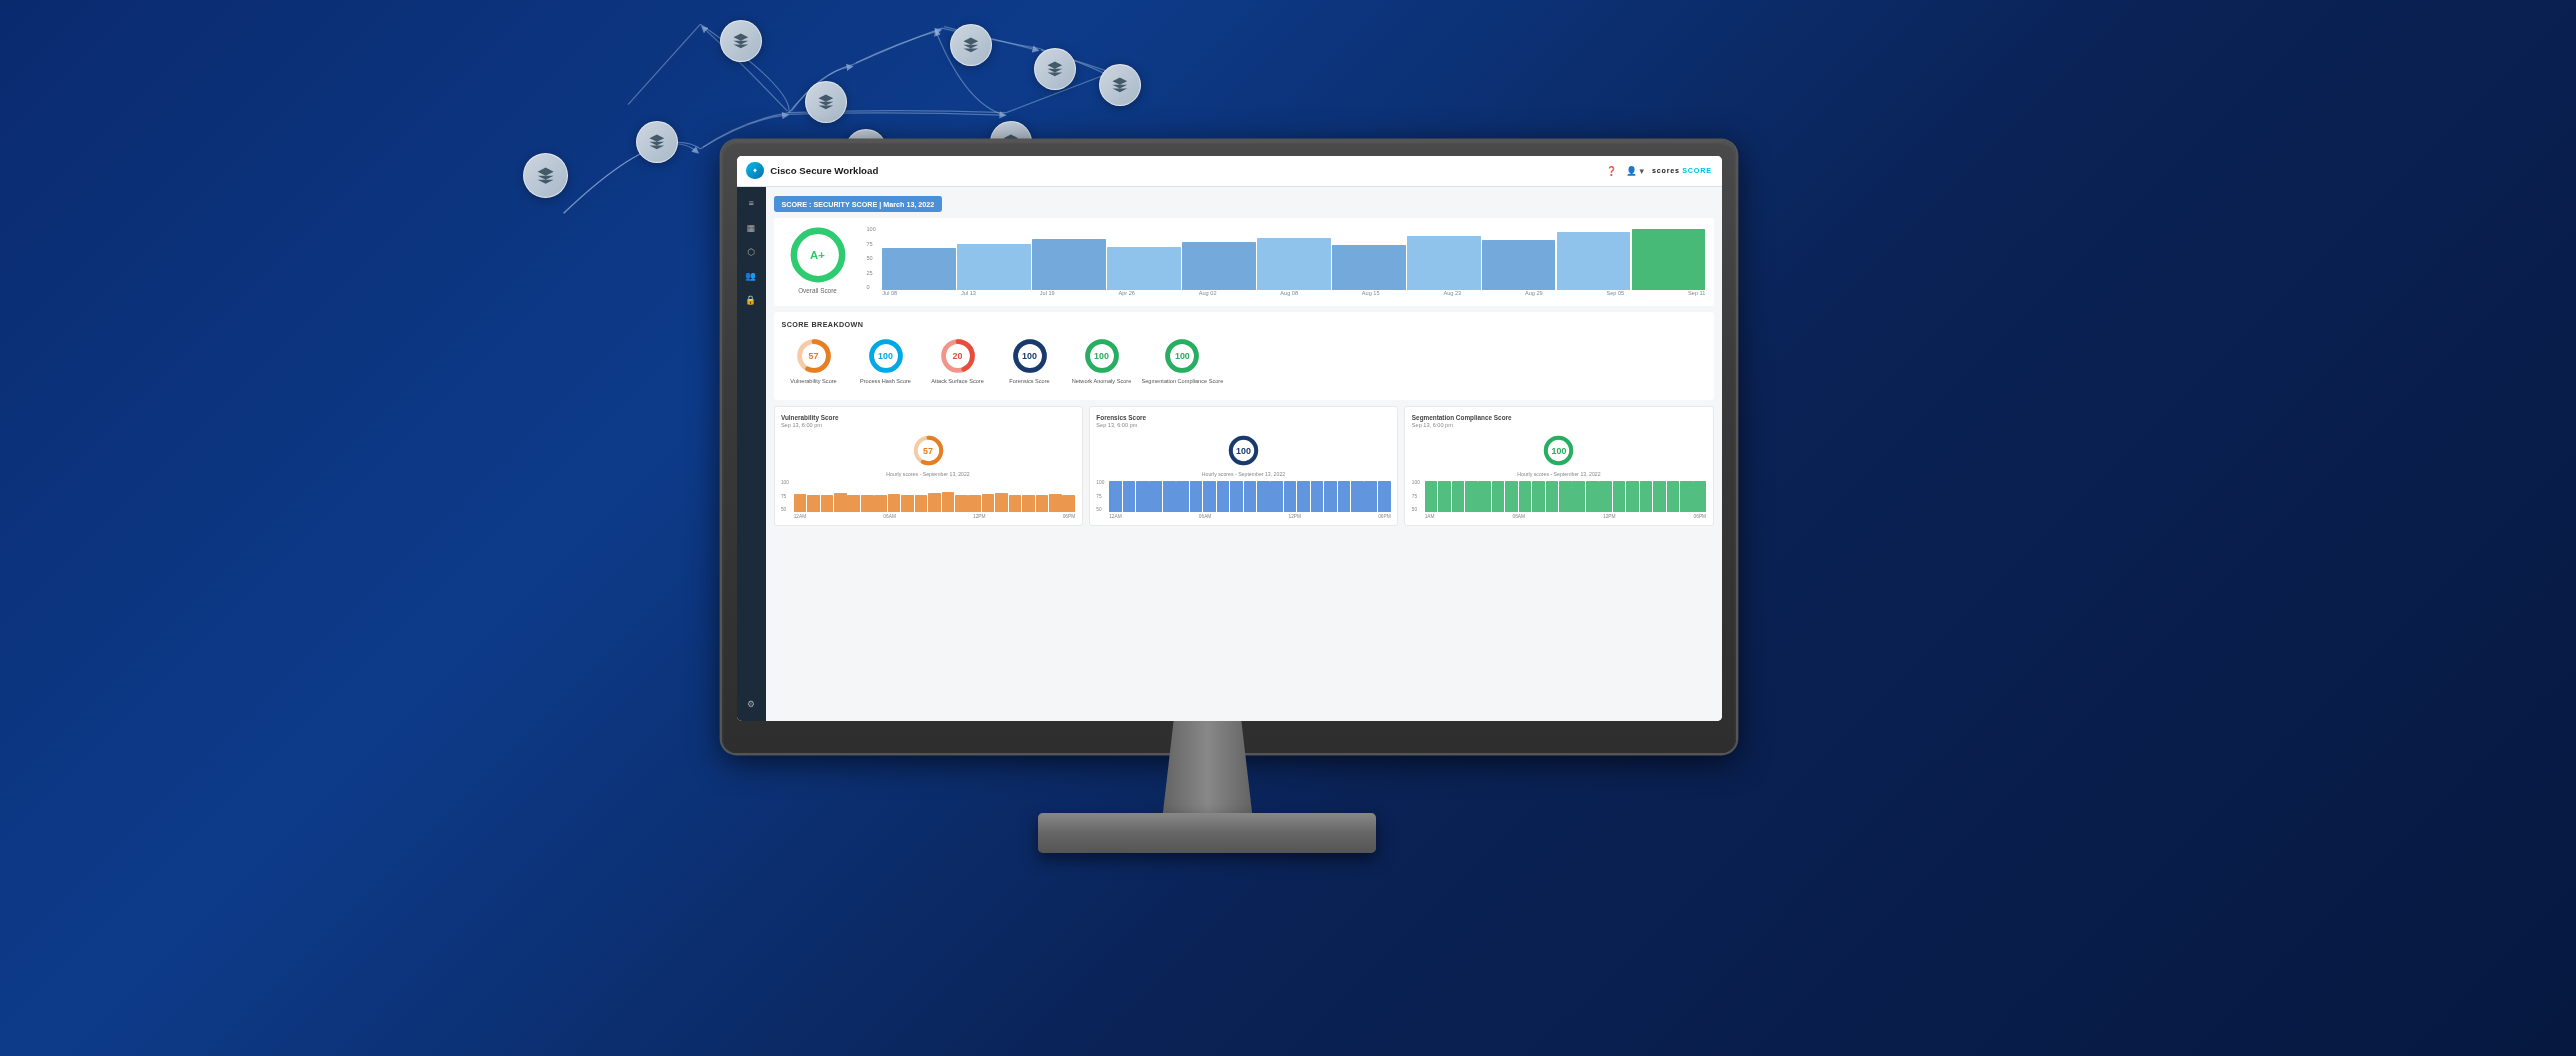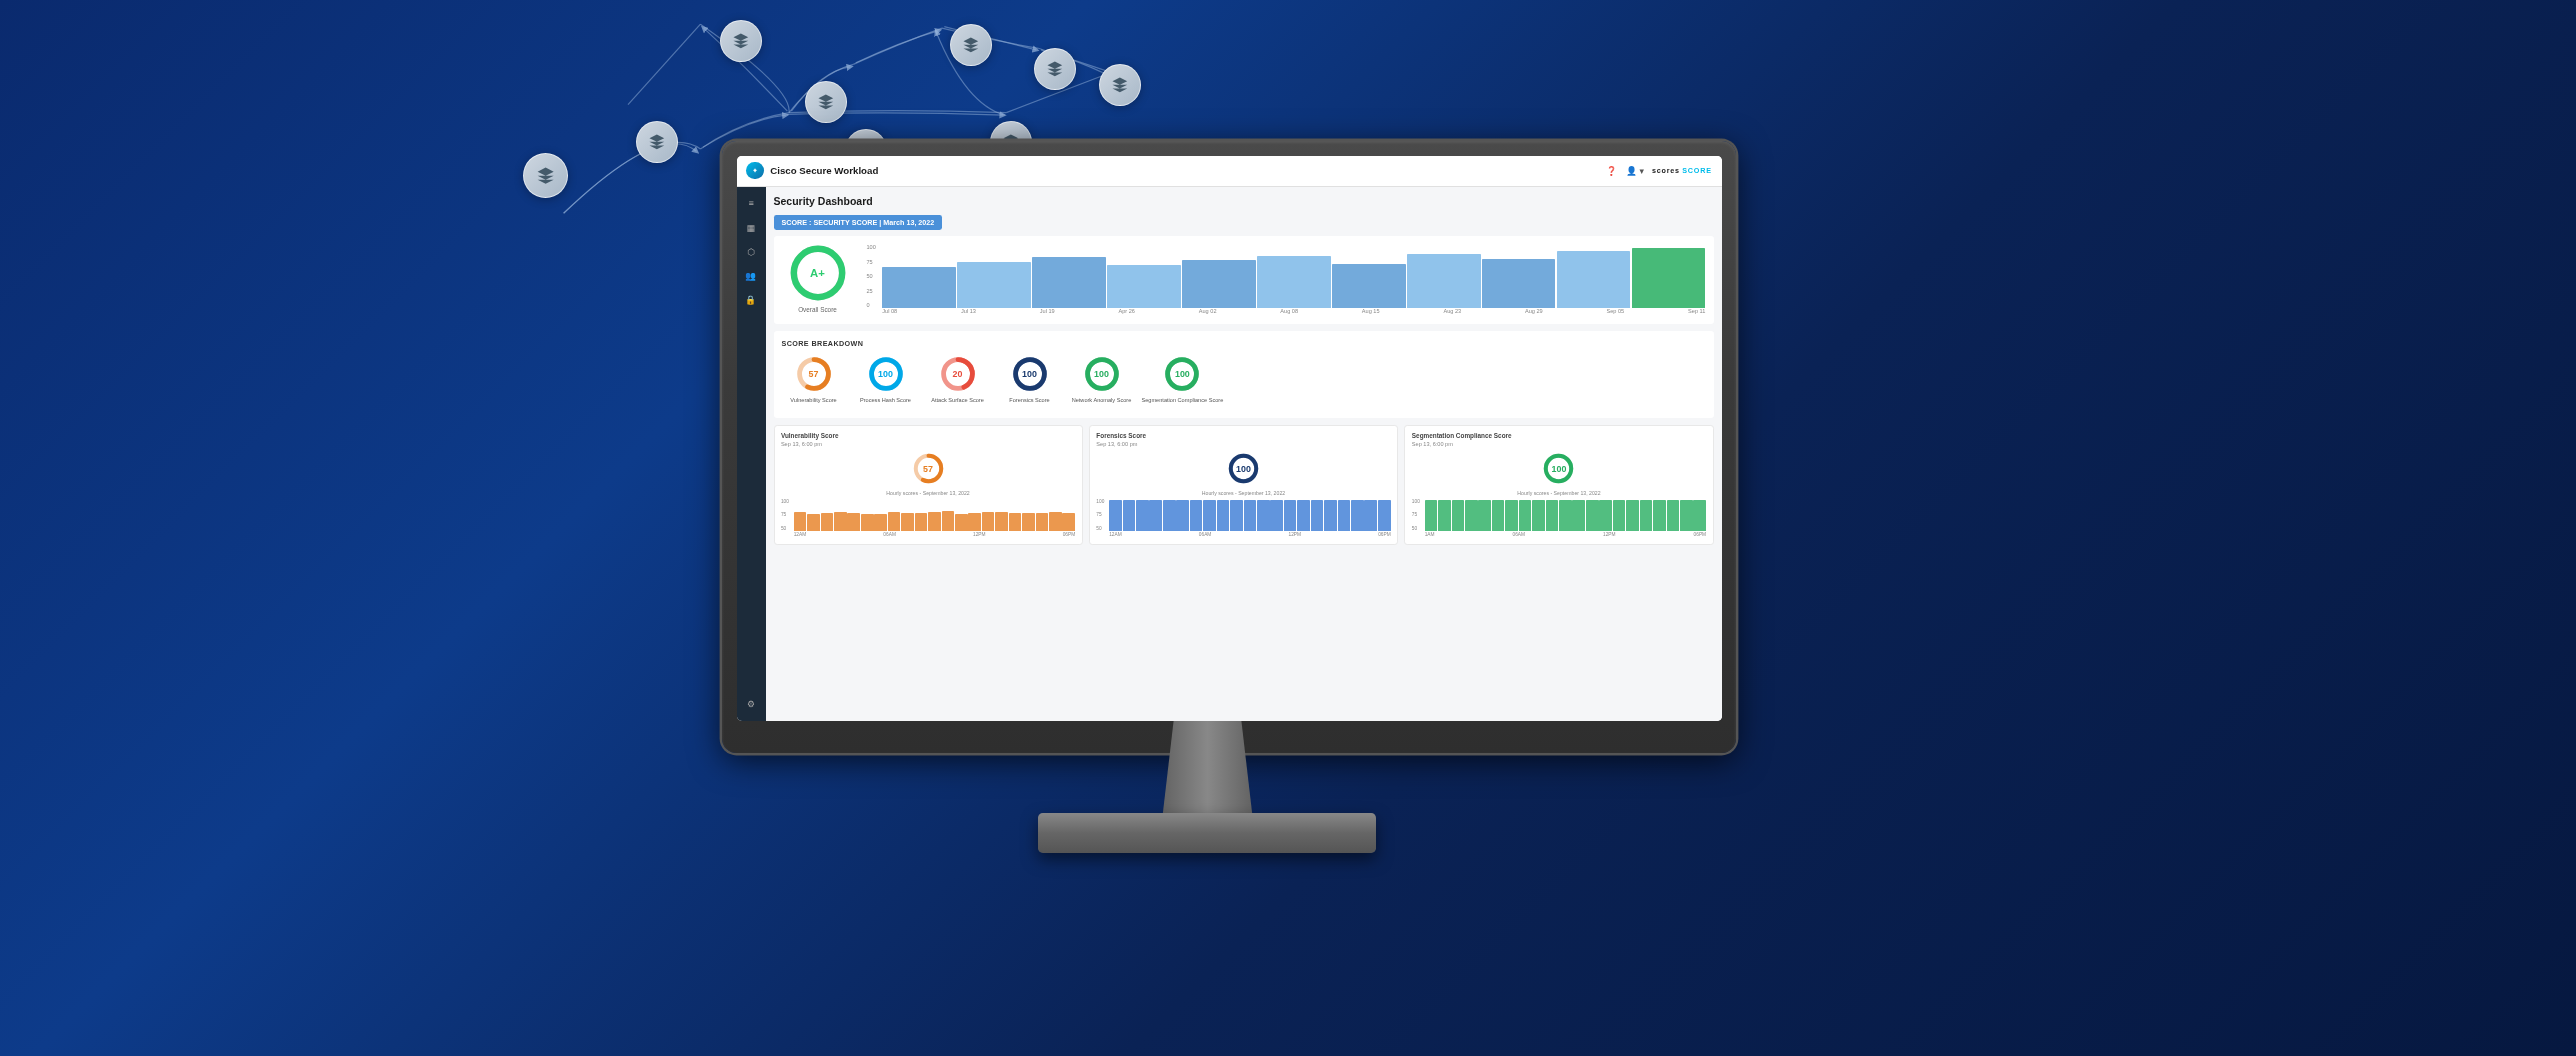--- a/index.html
+++ b/index.html
@@ -507,21 +507,20 @@
           <div class="sidebar-item" style="color:#aaa;">≡</div>
           <div class="sidebar-item" style="color:#aaa;">▦</div>
           <div class="sidebar-item" style="color:#aaa;">⬡</div>
           <div class="sidebar-item" style="color:#aaa;">👥</div>
           <div class="sidebar-item" style="color:#aaa;">🔒</div>
           <div style="flex:1;"></div>
           <div class="sidebar-item" style="color:#aaa;">⚙</div>
         </div>
 
         <div class="main-content">
-          <div class="page-title">Security Dashboard</div>
 
           
           <div class="score-tab">
             <span>SCORE : SECURITY SCORE | March 13, 2022</span>
           </div>
 
           
           <div class="score-section">
 
             <div class="overall-score-area">

